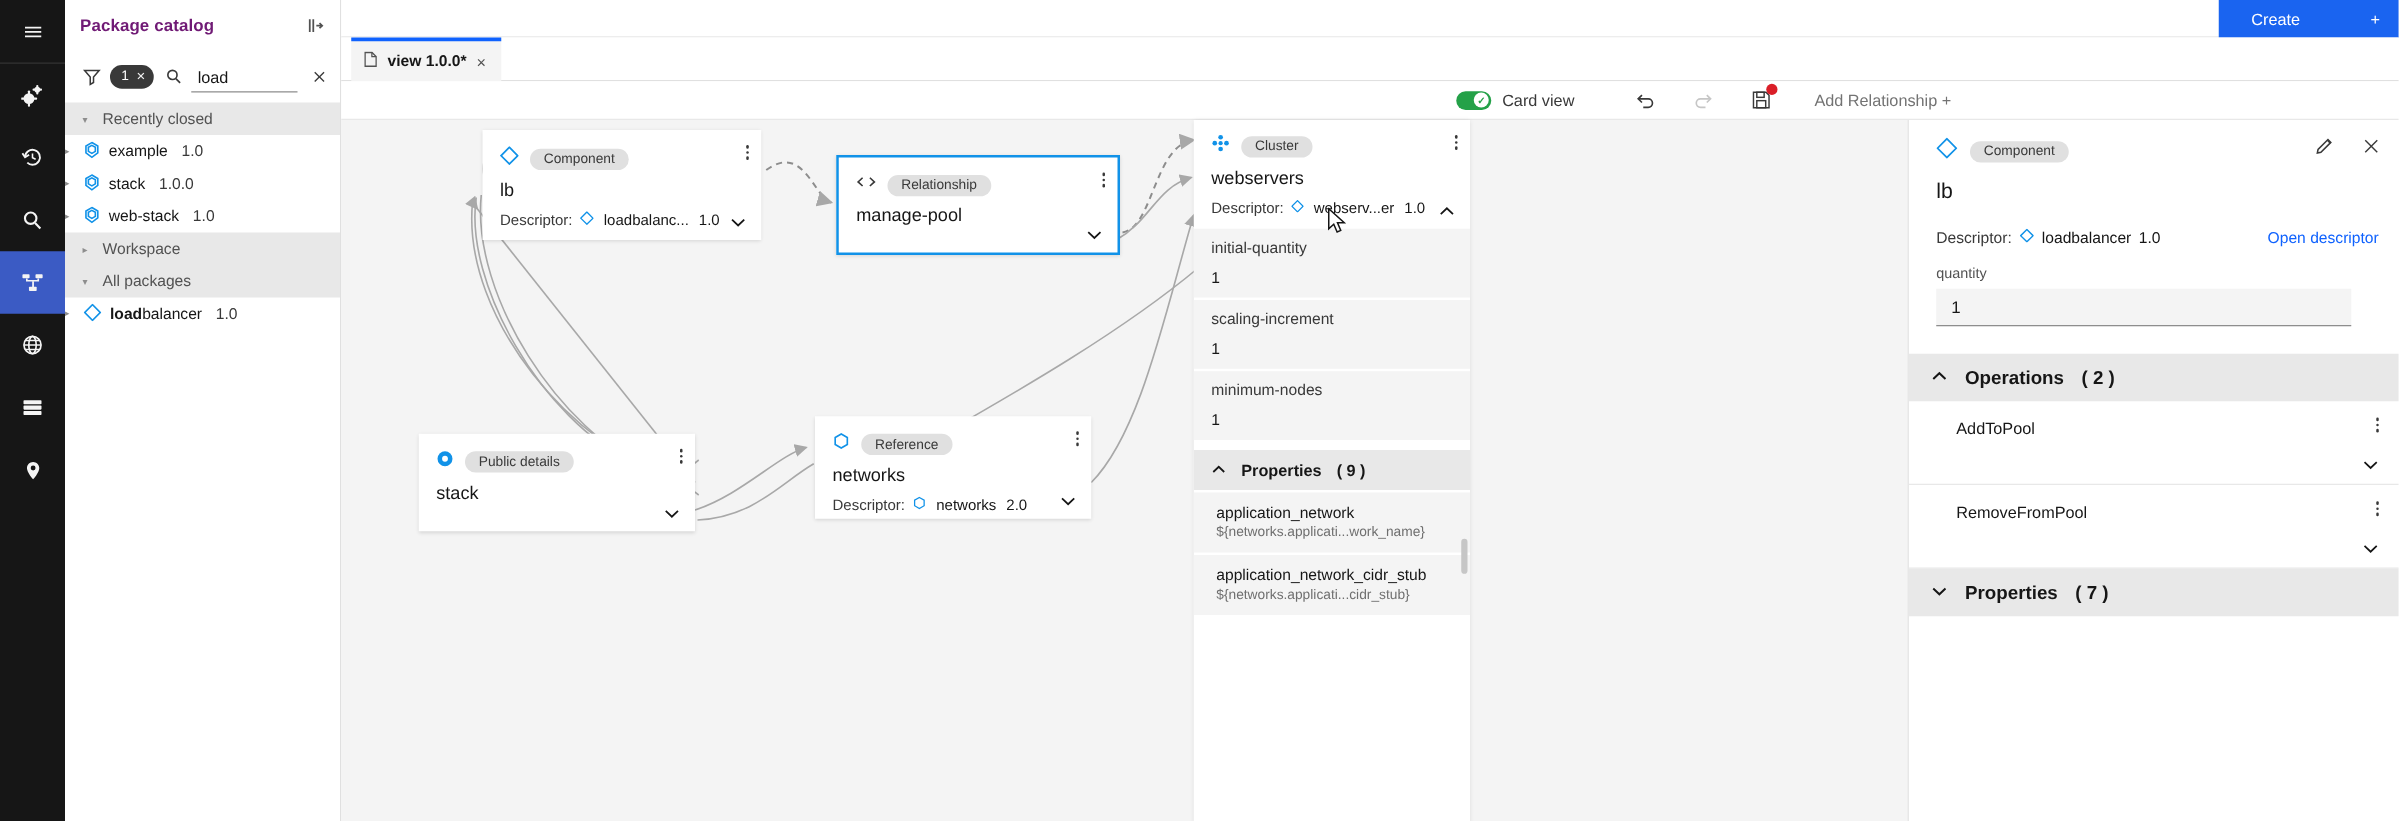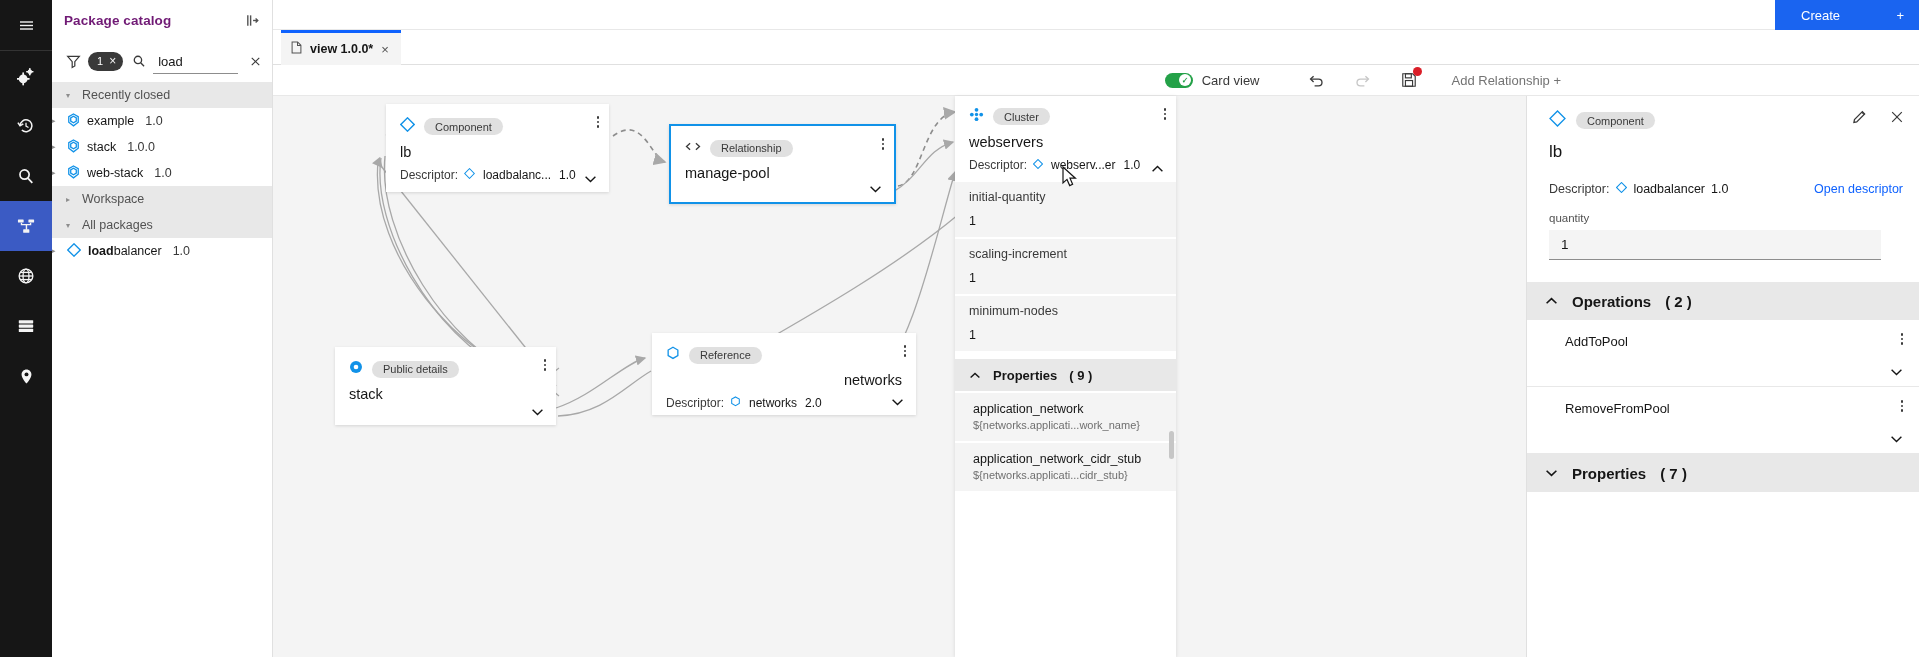--- a/index.html
+++ b/index.html
@@ -521,21 +521,21 @@
         <span class="card-kebab">
           <i></i>
           <i></i>
           <i></i>
         </span>
         <div class="card-name">stack</div>
         <span class="card-chevron"><svg width="13" height="8" viewBox="0 0 14 9" fill="none" stroke="#161616" stroke-width="1.6">
             <polyline points="1.5,2 7,7.2 12.5,2"></polyline>
           </svg></span>
       </div>
-      <div class="card" style="left: 379px; top: 237px; width: 264px; height: 82px; text-align: right;">
+      <div class="card" style="left: 379px; top: 237px; width: 221px; height: 82px;">
         <div class="card-head">
           <span><svg width="14" height="14" viewBox="0 0 15 15" fill="none" stroke="#1192e8" stroke-width="1.4">
               <path d="M7.5 1.3l5.2 3v6l-5.2 3-5.2-3v-6z"></path>
             </svg></span>
           <span class="type-chip">Reference</span>
         </div>
         <span class="card-kebab">
           <i></i>
           <i></i>
           <i></i>

